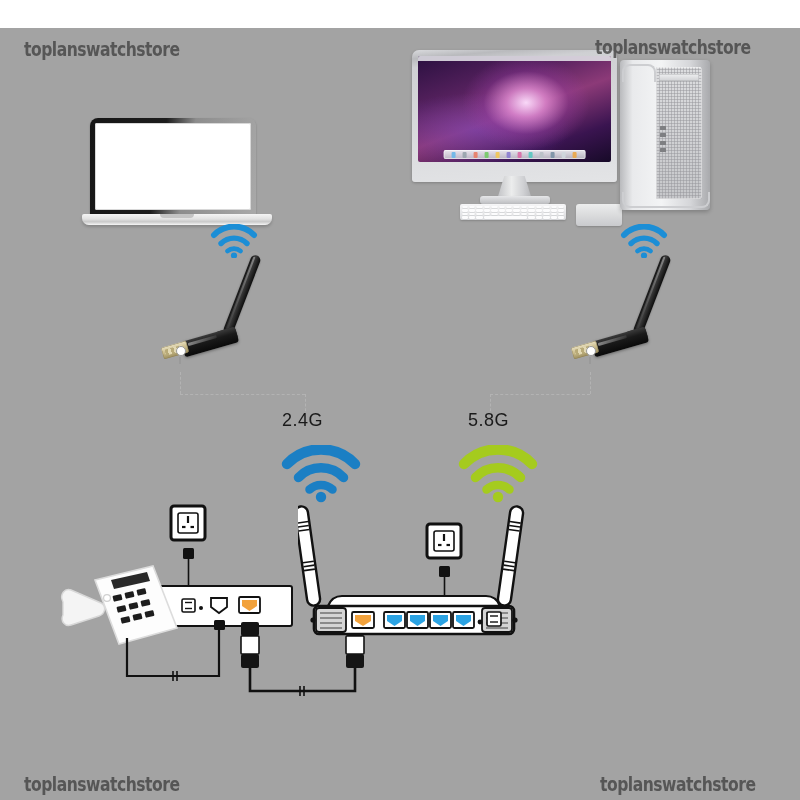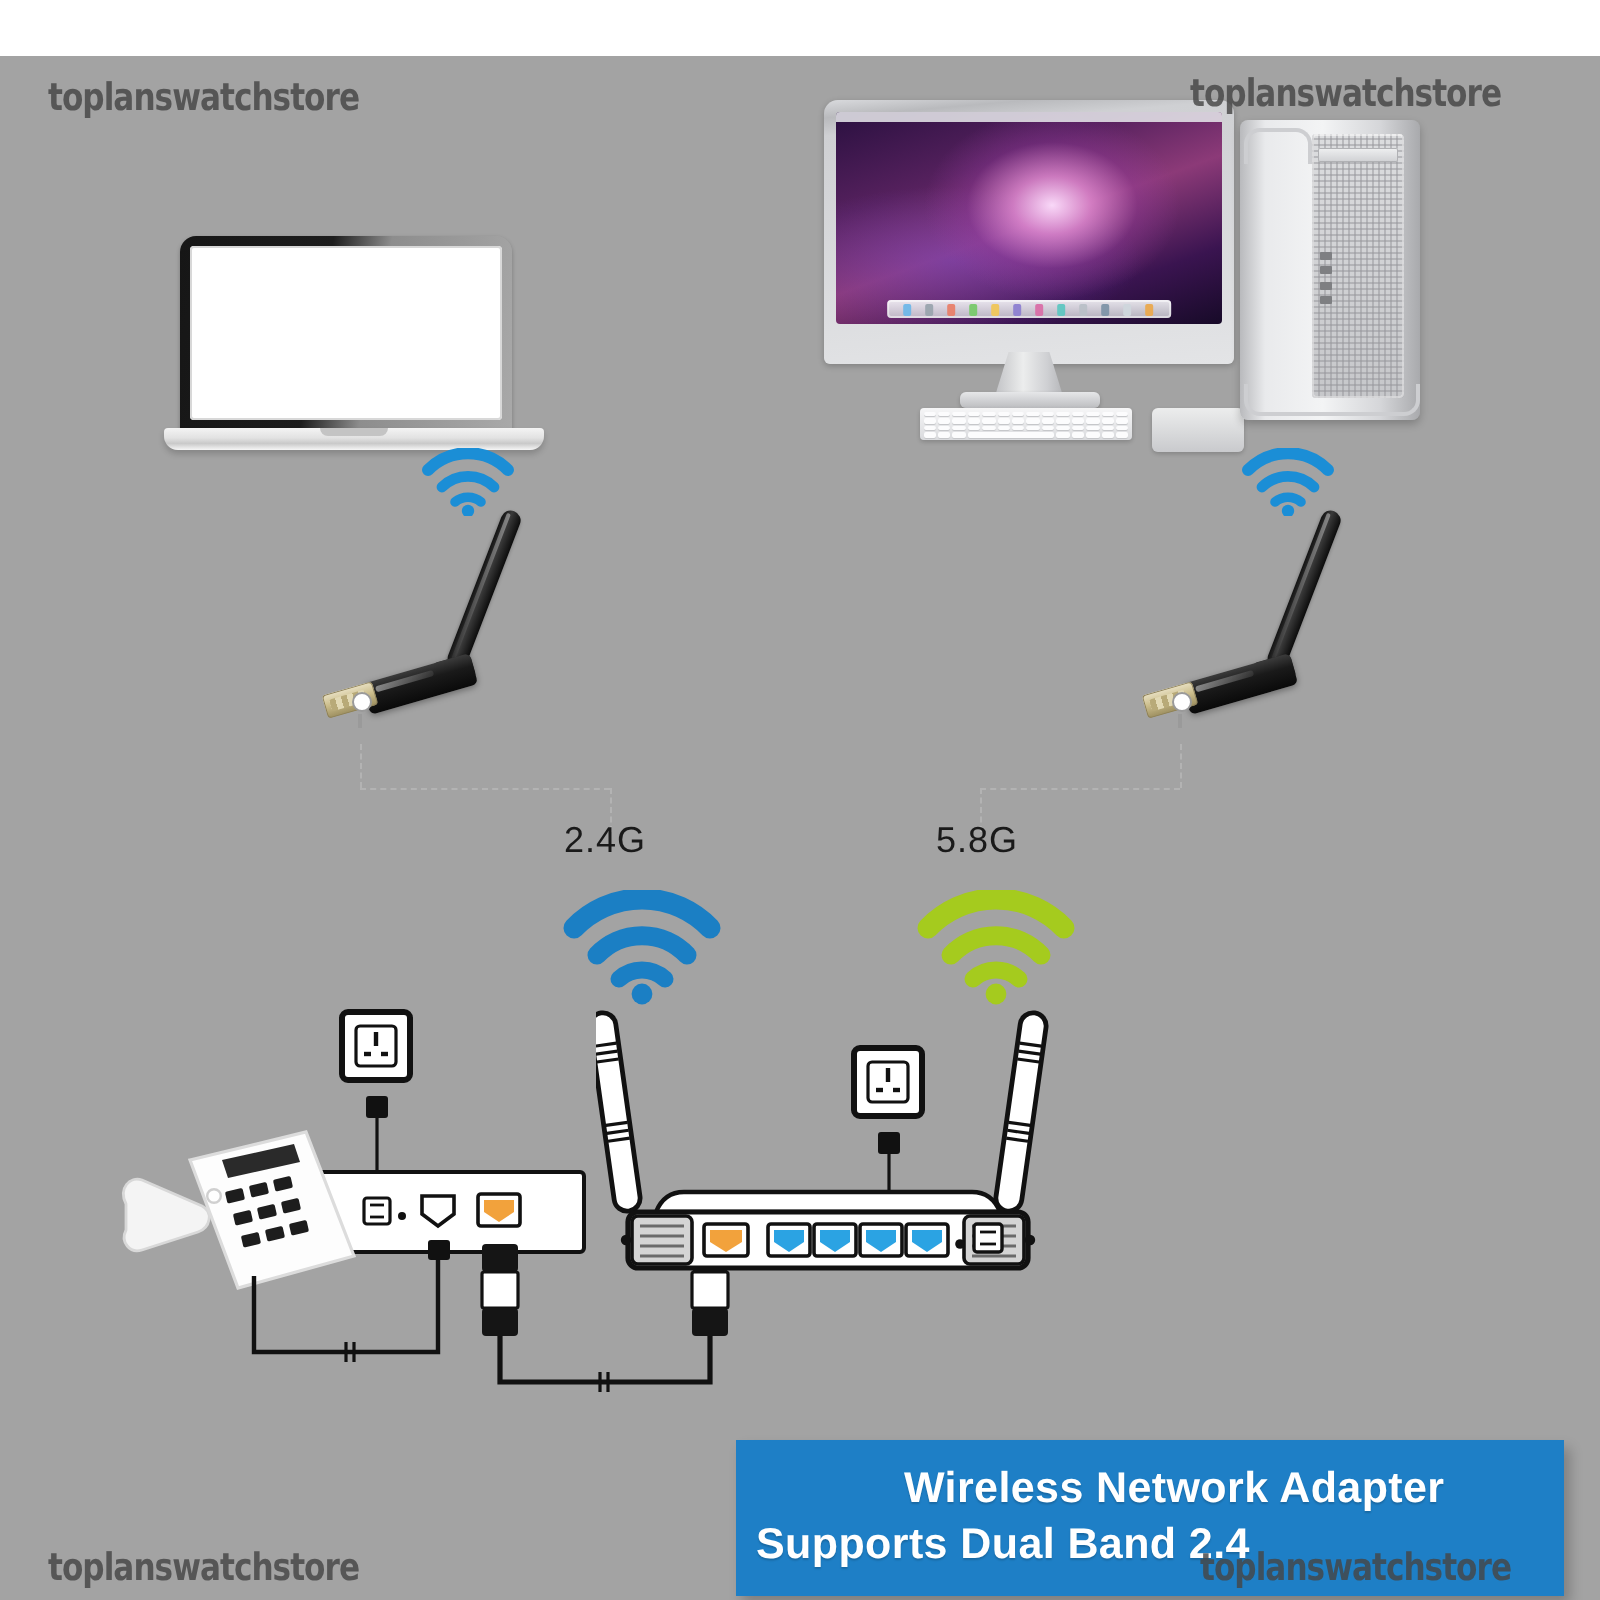--- a/index.html
+++ b/index.html
@@ -591,18 +591,14 @@
         <circle cx="182" cy="122" r="2.4" fill="#111" stroke="none"></circle>
         <g>
           <rect x="189" y="112" width="14" height="14" rx="1.5" fill="#fff" stroke-width="1.7"></rect>
           <line x1="192" y1="116" x2="200" y2="116" stroke-width="1.4"></line>
           <line x1="192" y1="122" x2="200" y2="122" stroke-width="1.4"></line>
         </g>
       </g>
     </svg>
   </div>
 
-  <div class="banner">
-    <div class="banner-line banner-line-1">Wireless Network Adapter</div>
-    <div class="banner-line banner-line-2">Supports Dual Band 2.4</div>
-  </div>
 
 </div>
 
 </body></html>

